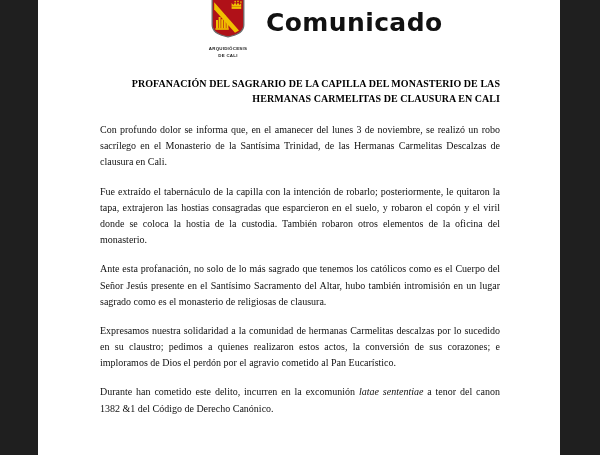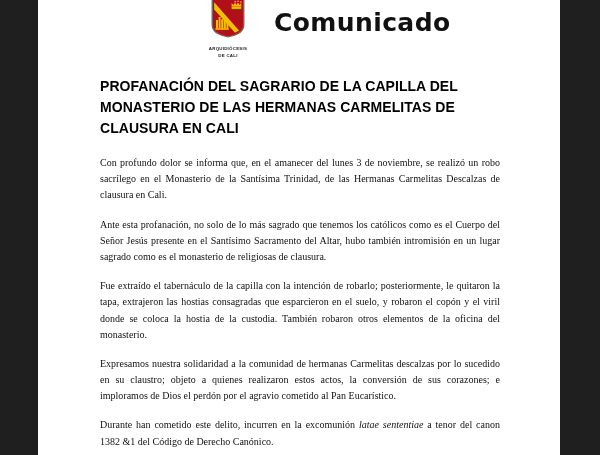--- a/index.html
+++ b/index.html
@@ -61,42 +61,42 @@
     font-family: "Liberation Sans", sans-serif;
     font-size: 4.4px;
     font-weight: bold;
     letter-spacing: 0.25px;
     color: #1a1a1a;
     line-height: 1.55;
     white-space: pre-line;
   }
   .doc-heading {
     position: absolute;
-    left: 236px;
+    left: 228px;
     top: 8px;
     font-family: "DejaVu Sans", sans-serif;
     font-size: 25px;
     font-weight: 600;
     letter-spacing: 0.4px;
     color: #111111;
   }
 
   
   .doc-body {
     position: absolute;
     left: 62px;
     top: 76px;
     width: 400px;
   }
   .doc-title {
-    font-family: Liberation Sans, sans-serif;
-    font-size: 14px;
+    font-family: Liberation Serif, serif;
+    font-size: 10px;
     font-weight: bold;
     line-height: 1.5;
-    text-align: left;
+    text-align: right;
     color: #000000;
     margin: 0 0 16px 0;
     letter-spacing: 0.05px;
   }
   .para {
     font-family: Liberation Serif, serif;
     font-size: 10px;
     line-height: 1.62;
     color: #111111;
     text-align: justify;
@@ -140,23 +140,23 @@
         </div>
 
         <div class="doc-heading">Comunicado</div>
       </div>
 
       <div class="doc-body">
 
         <h1 class="doc-title">PROFANACIÓN DEL SAGRARIO DE LA CAPILLA DEL MONASTERIO DE LAS HERMANAS CARMELITAS DE CLAUSURA EN CALI</h1>
 
         <p class="para">Con profundo dolor se informa que, en el amanecer del lunes 3 de noviembre, se realizó un robo sacrílego en el Monasterio de la Santísima Trinidad, de las Hermanas Carmelitas Descalzas de clausura en Cali.</p>
+        <p class="para">Fue extraído el tabernáculo de la capilla con la intención de robarlo; posteriormente, le quitaron la tapa, extrajeron las hostias consagradas que esparcieron en el suelo, y robaron el copón y el viril donde se coloca la hostia de la custodia. También robaron otros elementos de la oficina del monasterio.</p>
         <p class="para">Ante esta profanación, no solo de lo más sagrado que tenemos los católicos como es el Cuerpo del Señor Jesús presente en el Santísimo Sacramento del Altar, hubo también intromisión en un lugar sagrado como es el monasterio de religiosas de clausura.</p>
-        <p class="para">Fue extraído el tabernáculo de la capilla con la intención de robarlo; posteriormente, le quitaron la tapa, extrajeron las hostias consagradas que esparcieron en el suelo, y robaron el copón y el viril donde se coloca la hostia de la custodia. También robaron otros elementos de la oficina del monasterio.</p>
-        <p class="para">Expresamos nuestra solidaridad a la comunidad de hermanas Carmelitas descalzas por lo sucedido en su claustro; objeto a quienes realizaron estos actos, la conversión de sus corazones; e imploramos de Dios el perdón por el agravio cometido al Pan Eucarístico.</p>
+        <p class="para">Expresamos nuestra solidaridad a la comunidad de hermanas Carmelitas descalzas por lo sucedido en su claustro; pedimos a quienes realizaron estos actos, la conversión de sus corazones; e imploramos de Dios el perdón por el agravio cometido al Pan Eucarístico.</p>
 
         <p class="para"><span>Durante han cometido este delito, incurren en la excomunión </span><em>latae sententiae</em><span> a tenor del canon 1382 &amp;1 del Código de Derecho Canónico.</span></p>
 
 
       </div>
 
     </div>
   </div>
 </div>
 

